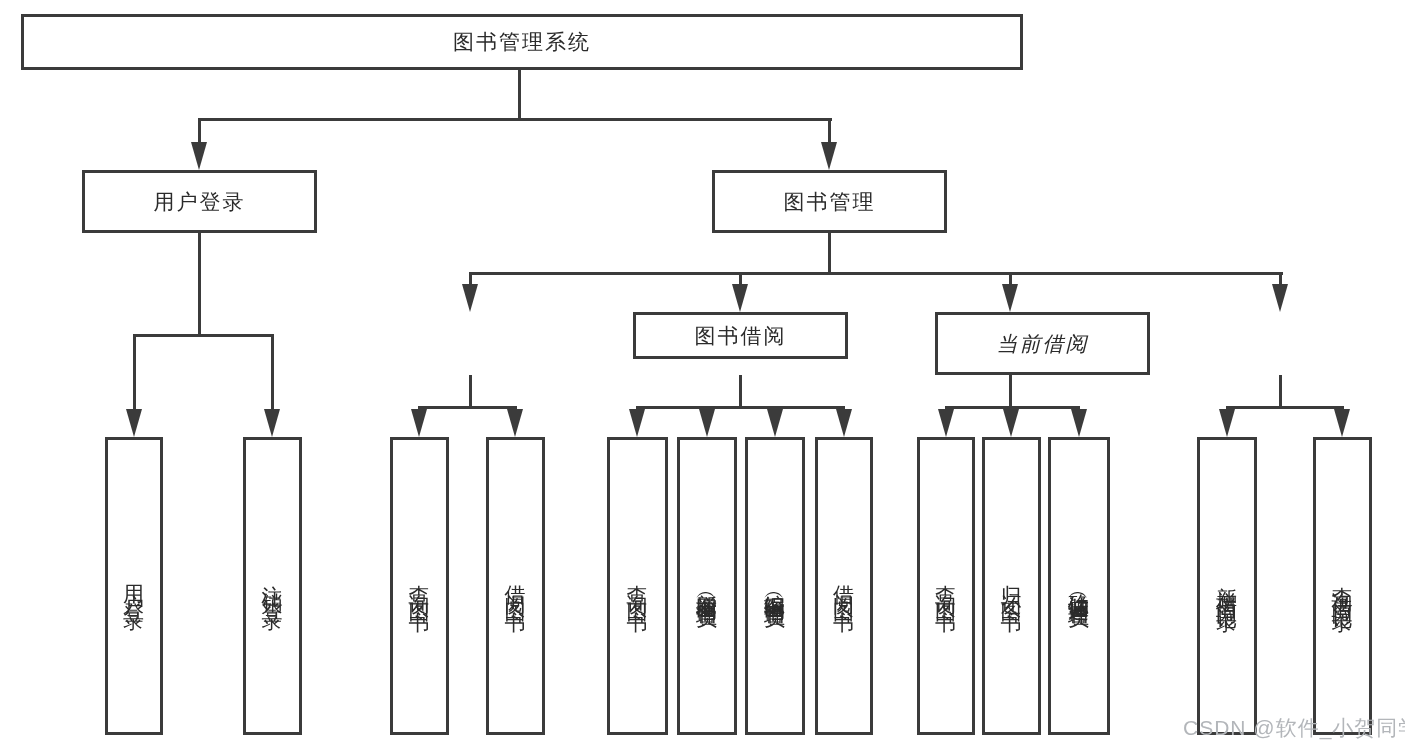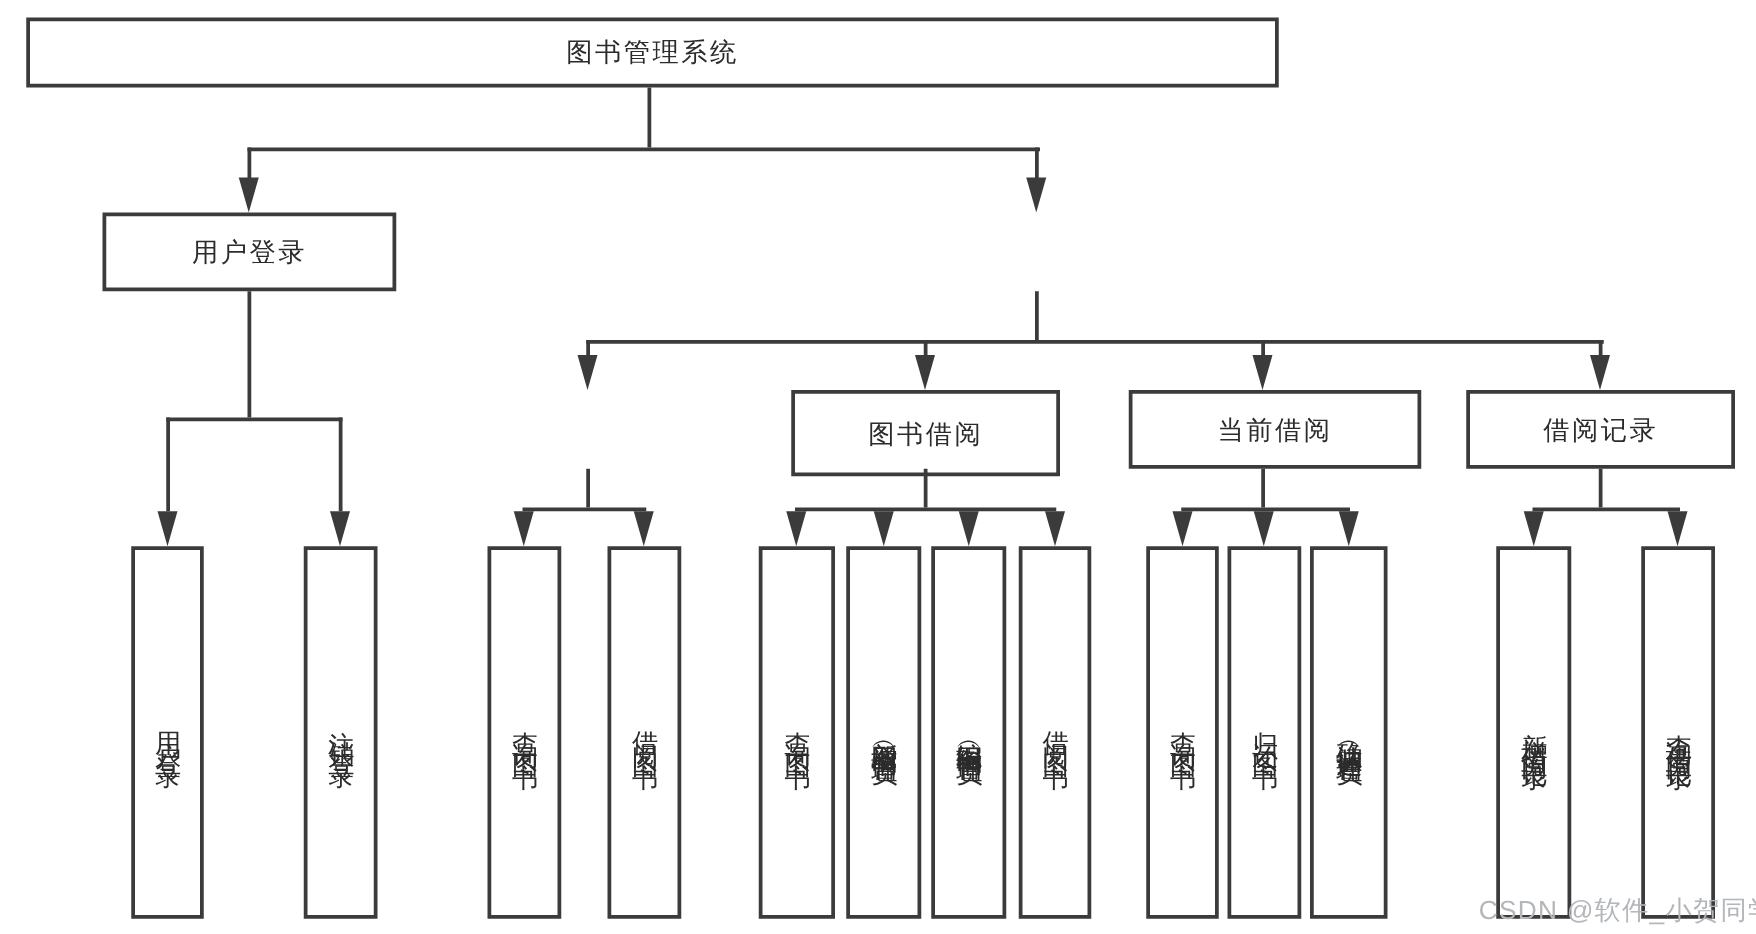--- a/index.html
+++ b/index.html
@@ -41,47 +41,47 @@
   <div class="ln" style="left:518px; top:70px;  width:3px;  height:48px;"></div>
   <div class="ln" style="left:198px; top:118px; width:634px; height:3px;"></div>
   <div class="ln" style="left:198px; top:118px; width:3px;  height:26px;"></div>
   <div class="ln" style="left:828px; top:118px; width:3px;  height:26px;"></div>
   <div class="arw" style="left:191px; top:142px;"></div>
   <div class="arw" style="left:821px; top:142px;"></div>
 
   <div class="box" style="left:82px; top:170px; width:235px; height:63px;">
     <span class="hlabel">用户登录</span>
   </div>
+  <div class="box" style="left:712px; top:170px; width:235px; height:63px;">
+    <span class="hlabel">图书管理</span>
+  </div>
 
   <div class="ln" style="left:198px; top:233px; width:3px;  height:101px;"></div>
   <div class="ln" style="left:133px; top:334px; width:141px; height:3px;"></div>
   <div class="ln" style="left:133px; top:334px; width:3px;  height:75px;"></div>
   <div class="ln" style="left:271px; top:334px; width:3px;  height:75px;"></div>
   <div class="arw" style="left:126px; top:409px;"></div>
   <div class="arw" style="left:264px; top:409px;"></div>
 
   <div class="ln" style="left:828px; top:233px; width:3px;   height:39px;"></div>
   <div class="ln" style="left:469px; top:272px; width:814px; height:3px;"></div>
   <div class="ln" style="left:469px;  top:272px; width:3px; height:12px;"></div>
   <div class="ln" style="left:739px;  top:272px; width:3px; height:12px;"></div>
   <div class="ln" style="left:1009px; top:272px; width:3px; height:12px;"></div>
   <div class="ln" style="left:1279px; top:272px; width:3px; height:12px;"></div>
   <div class="arw" style="left:462px;  top:284px;"></div>
   <div class="arw" style="left:732px;  top:284px;"></div>
   <div class="arw" style="left:1002px; top:284px;"></div>
   <div class="arw" style="left:1272px; top:284px;"></div>
 
-  <div class="box" style="left:633px; top:312px; width:215px; height:69px;text-align:right;">
+  <div class="box" style="left:633px; top:312px; width:215px; height:47px;text-align:right;">
     <span class="hlabel">图书借阅</span>
   </div>
-  <div class="box" style="left:903px; top:312px; width:234px; height:63px;">
+  <div class="box" style="left:935px; top:312px; width:215px; height:63px;font-style:italic;">
     <span class="hlabel">当前借阅</span>
-  </div>
-  <div class="box" style="left:1173px; top:312px; width:215px; height:63px;">
-    <span class="hlabel">借阅记录</span>
   </div>
 
   <div class="ln" style="left:469px;  top:375px; width:3px;   height:31px;"></div>
   <div class="ln" style="left:418px;  top:406px; width:99px;  height:3px;"></div>
   <div class="arw" style="left:411px; top:409px;"></div>
   <div class="arw" style="left:507px; top:409px;"></div>
 
   <div class="ln" style="left:739px;  top:375px; width:3px;   height:31px;"></div>
   <div class="ln" style="left:636px;  top:406px; width:209px; height:3px;"></div>
   <div class="arw" style="left:629px; top:409px;"></div>

